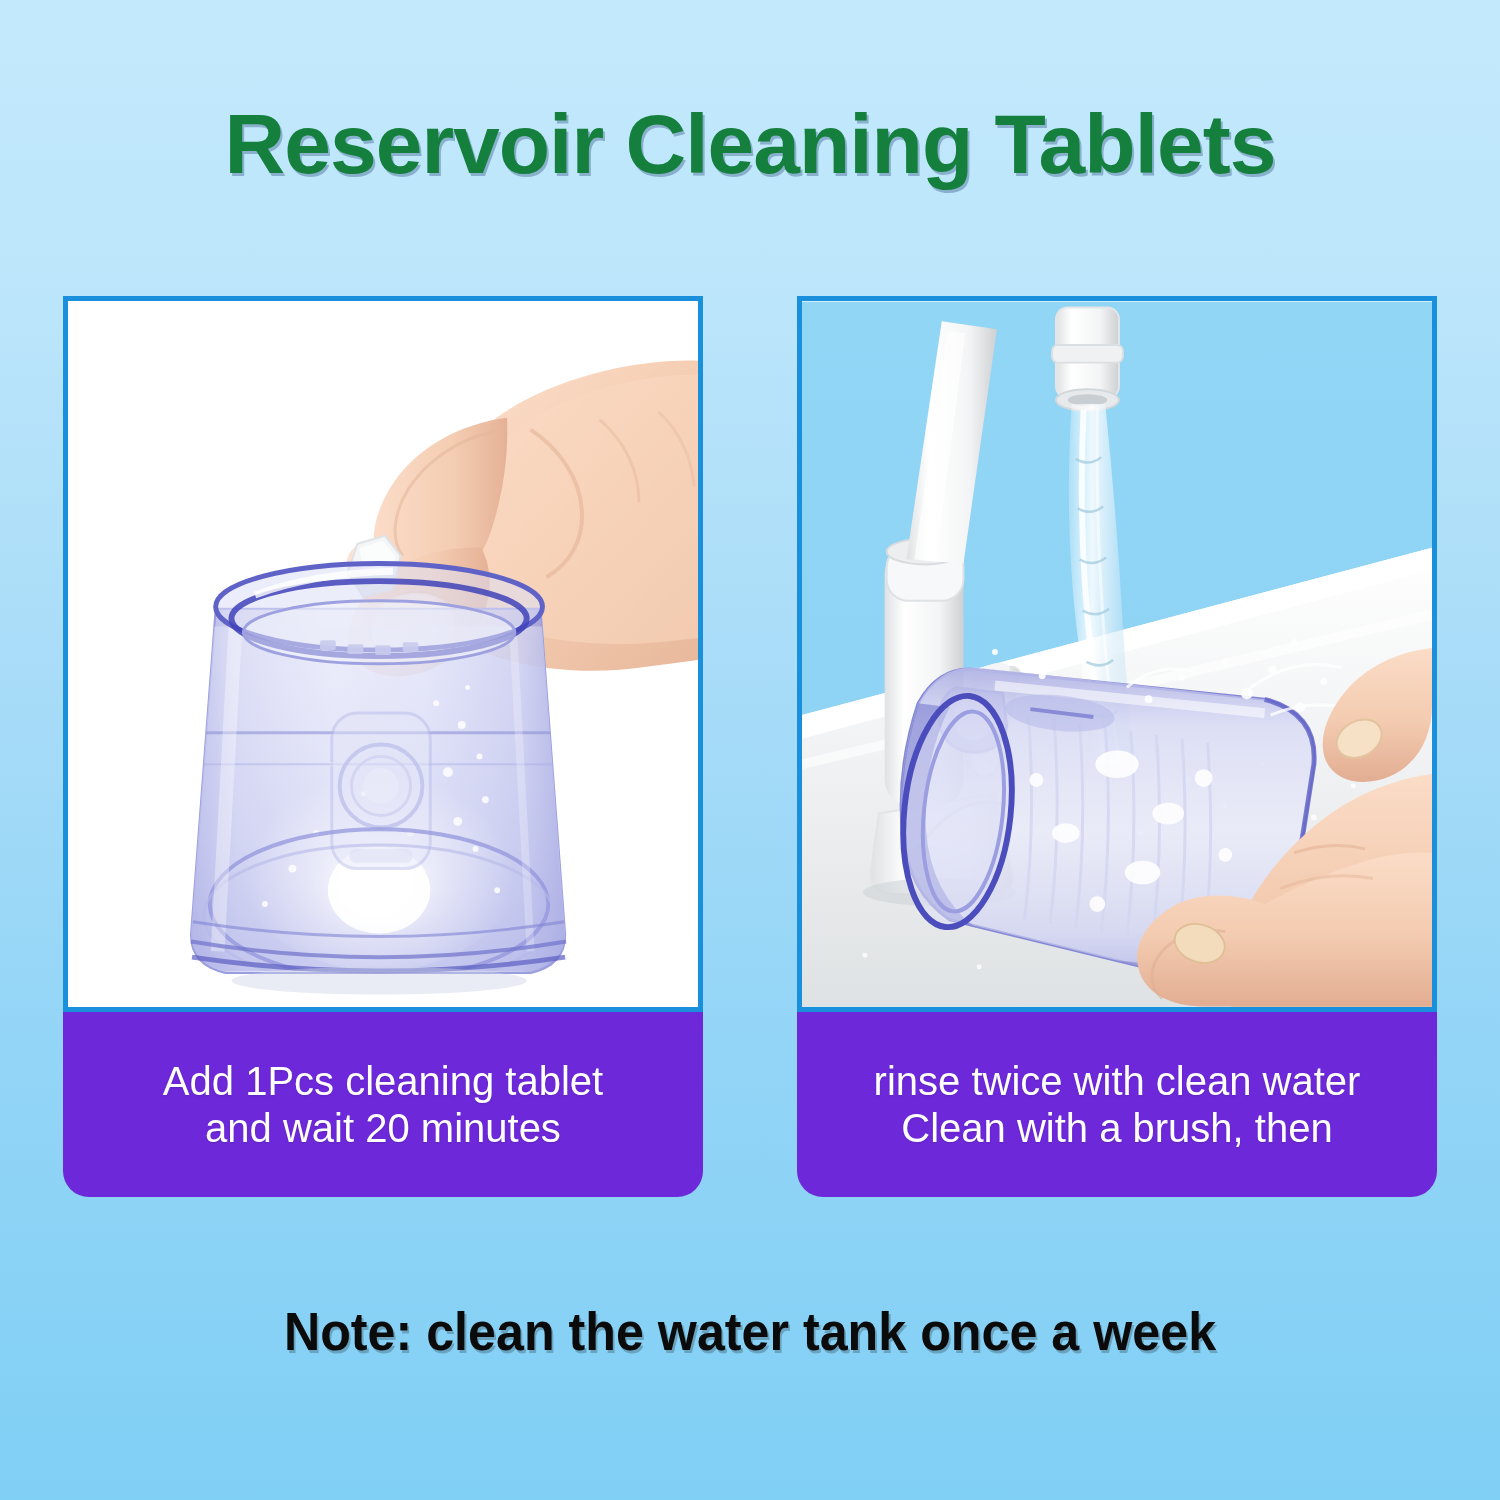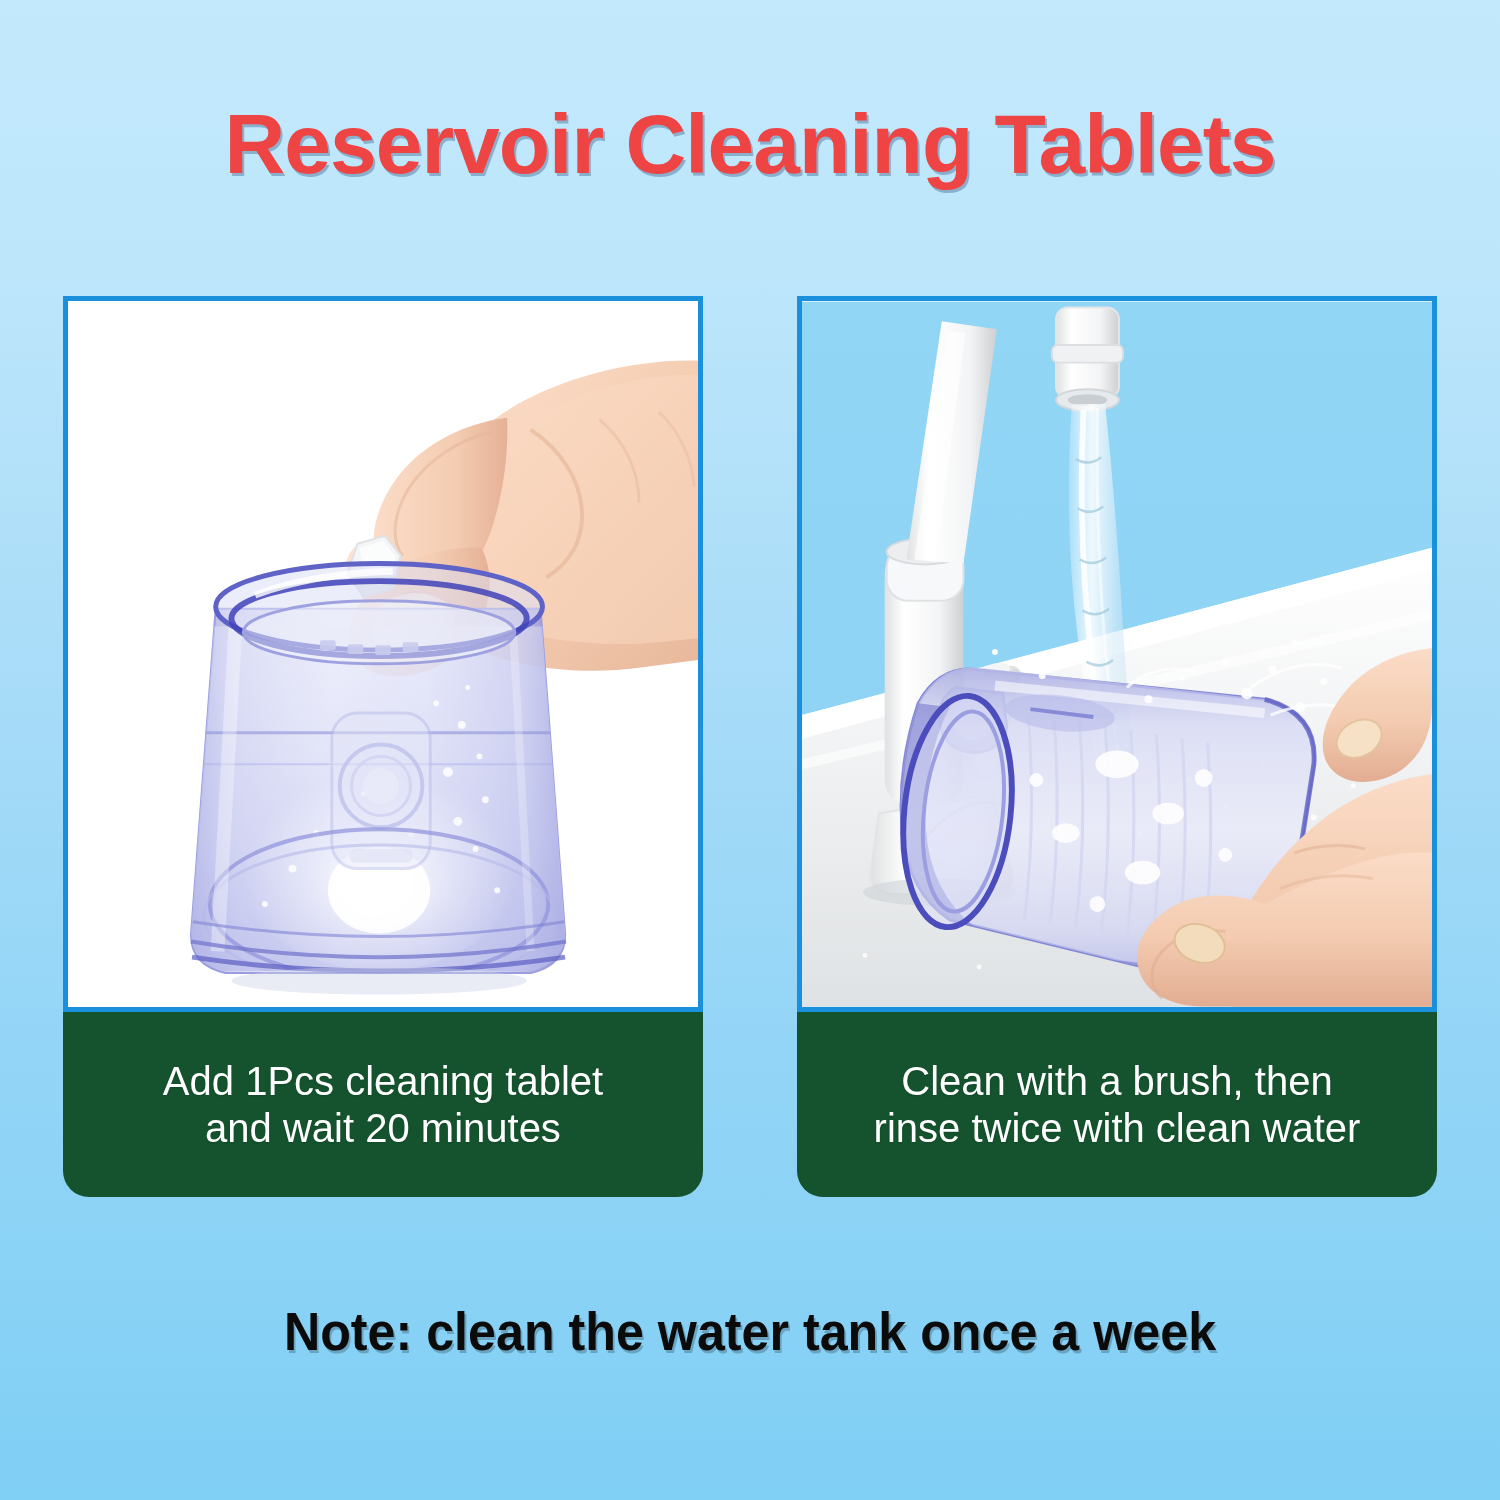--- a/index.html
+++ b/index.html
@@ -7,39 +7,39 @@
     width:1500px;height:1500px;overflow:hidden;
     font-family:"Liberation Sans","DejaVu Sans",sans-serif;
     background:linear-gradient(180deg,#c3e9fc 0%,#bde6fb 18%,#a8dcf8 45%,#93d5f7 70%,#80cff5 100%);
   }
   .stage{position:relative;width:1500px;height:1500px;}
 
   
   .title{
     position:absolute;left:0;top:96px;width:1500px;text-align:center;
     font-size:84px;font-weight:bold;letter-spacing:-1px;
-    color:#ef4444;
+    color:#15803d;
     text-shadow:2px 3px 0 rgba(10,50,100,.30);
     white-space:nowrap;
   }
 
   
   .card{position:absolute;top:296px;width:640px;height:901px;}
   .card.left{left:63px;}
   .card.right{left:797px;}
 
   .photo{
     position:absolute;left:0;top:0;width:640px;height:716px;
     border:5px solid #1a8fdb;box-sizing:border-box;overflow:hidden;background:#fff;
   }
   .photo svg{display:block;width:100%;height:100%;}
 
   .caption{
     position:absolute;left:0;top:716px;width:640px;height:185px;
-    background:#14532d;
+    background:#6d28d9;
     border-radius:0 0 26px 26px;
     display:flex;align-items:center;justify-content:center;
     color:#ffffff;text-align:center;
     font-size:40px;line-height:1.16;font-weight:400;
     text-shadow:0 1px 2px rgba(0,0,0,.12);
     padding:0 14px;box-sizing:border-box;
   }
   .caption span{display:block;}
 
   
@@ -404,21 +404,21 @@
 
           <ellipse cx="404" cy="652" rx="26" ry="19" transform="rotate(18 404 652)" fill="#f3dcbb" stroke="#e0bf97" stroke-width="2"></ellipse>
 
           <path d="M500 560 C524 552 548 550 572 556" fill="none" stroke="#dda889" stroke-width="3" opacity=".45"></path>
           <path d="M486 596 C516 584 548 580 580 586" fill="none" stroke="#dda889" stroke-width="3" opacity=".35"></path>
         </g>
       </svg>
     </div>
     <div class="caption">
       <div>
+        <span>rinse twice with clean water</span>
         <span>Clean with a brush, then</span>
-        <span>rinse twice with clean water</span>
       </div>
     </div>
   </div>
 
   <div class="note">Note: clean the water tank once a week</div>
 
 </div>
 
 </body></html>

